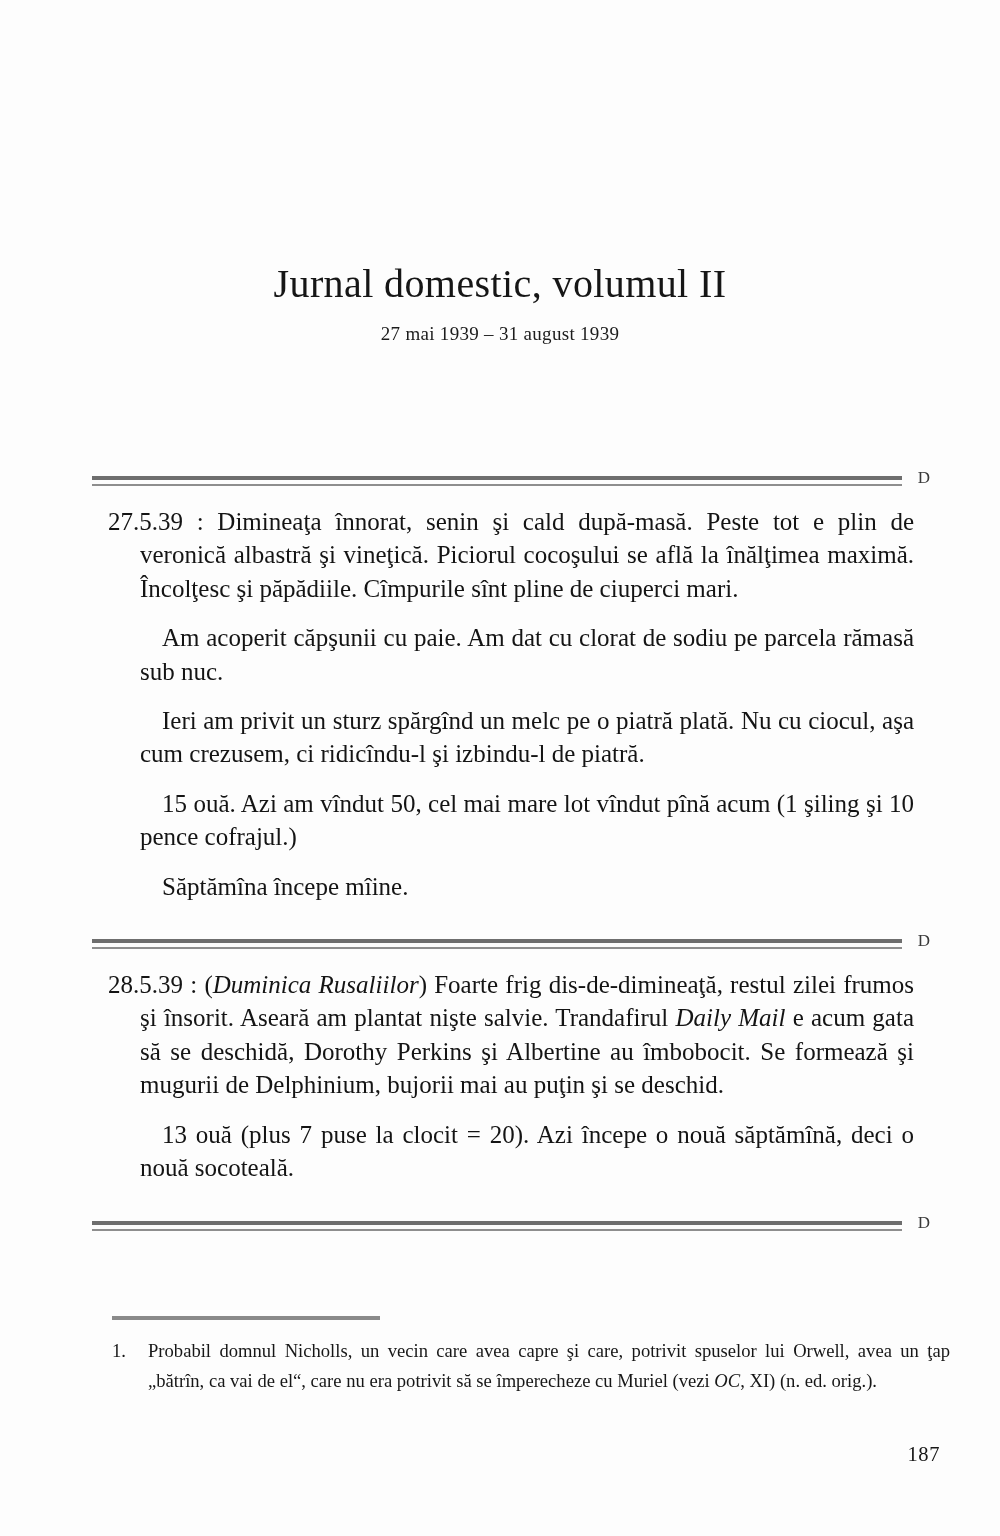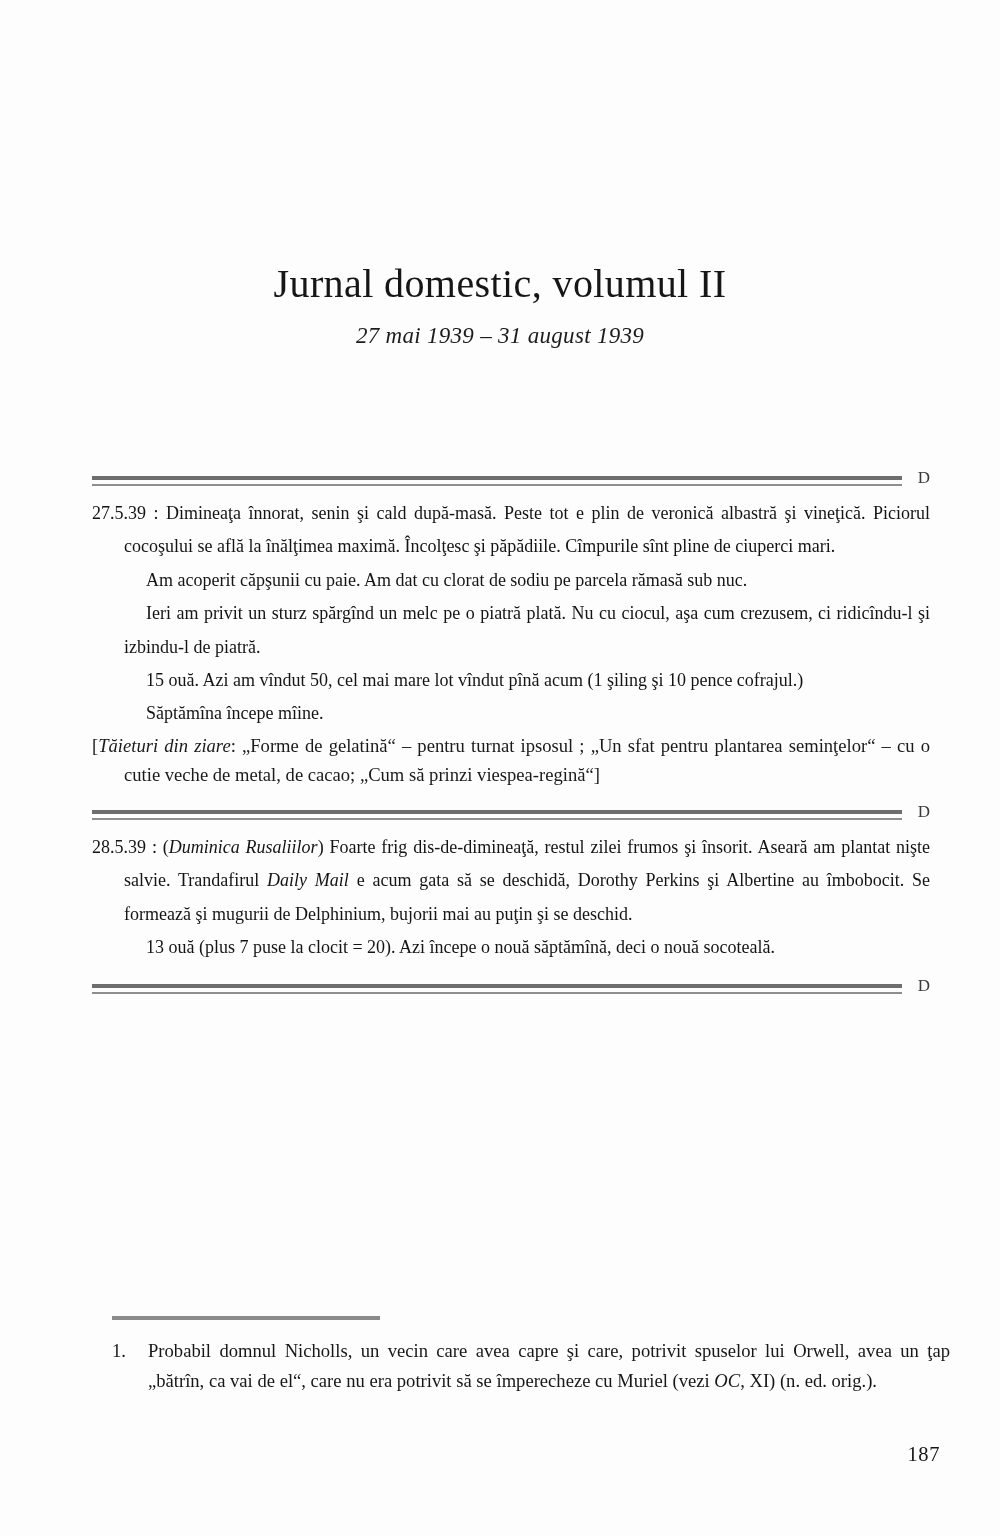--- a/index.html
+++ b/index.html
@@ -34,22 +34,21 @@
   }
   .doc-title {
     font-size: 40px;
     font-weight: 400;
     letter-spacing: 0.4px;
     line-height: 1.12;
     margin: 0;
     color: #161616;
   }
   .doc-subtitle {
-    font-style: italic;
-    font-size: 23px;
+    font-size: 19px;
     letter-spacing: 0.3px;
     margin: 16px 0 0 0;
     color: #1c1c1c;
   }
 
   
   .column {
     position: absolute;
     left: 92px;
     top: 476px;
@@ -86,22 +85,22 @@
     line-height: 1;
     color: #3a3a3a;
     font-family: "Liberation Serif", serif;
   }
 
   
   .entry {
     margin: 0 0 0 0;
   }
   p.para {
-    margin: 0;
-    font-size: 18px;
+    margin: 16px;
+    font-size: 25px;
     line-height: 33.4px;
     text-align: justify;
     text-justify: inter-word;
     color: #141414;
     hyphens: none;
   }
   
   p.hang {
     padding-left: 32px;
     text-indent: -32px;
@@ -188,21 +187,20 @@
       <div class="rule-thin"></div>
       <div class="d-marker">D</div>
     </div>
 
     <div class="entry">
       <p class="para hang">27.5.39 : Dimineaţa înnorat, senin şi cald după-masă. Peste tot e plin de veronică albastră şi vineţică. Piciorul cocoşului se află la înălţimea maximă. Încolţesc şi păpădiile. Cîmpurile sînt pline de ciuperci mari.</p>
       <p class="para indent">Am acoperit căpşunii cu paie. Am dat cu clorat de sodiu pe parcela rămasă sub nuc.</p>
       <p class="para indent">Ieri am privit un sturz spărgînd un melc pe o piatră plată. Nu cu ciocul, aşa cum crezusem, ci ridicîndu-l şi izbindu-l de piatră.</p>
       <p class="para indent">15 ouă. Azi am vîndut 50, cel mai mare lot vîndut pînă acum (1 şiling şi 10 pence cofrajul.)</p>
       <p class="para indent">Săptămîna începe mîine.</p>
-      <p class="small"><span>[</span><span class="it">Tăieturi din ziare</span><span>: „Forme de gelatină“ – pentru turnat ipsosul ; „Un sfat pentru plantarea seminţelor“ – cu o cutie veche de metal, de cacao; „Cum să prinzi viespea-regină“]</span></p>
     </div>
 
     <div class="gap-entry"></div>
 
     <div class="sep">
       <div class="rule-thick"></div>
       <div class="rule-thin"></div>
       <div class="d-marker">D</div>
     </div>
 

